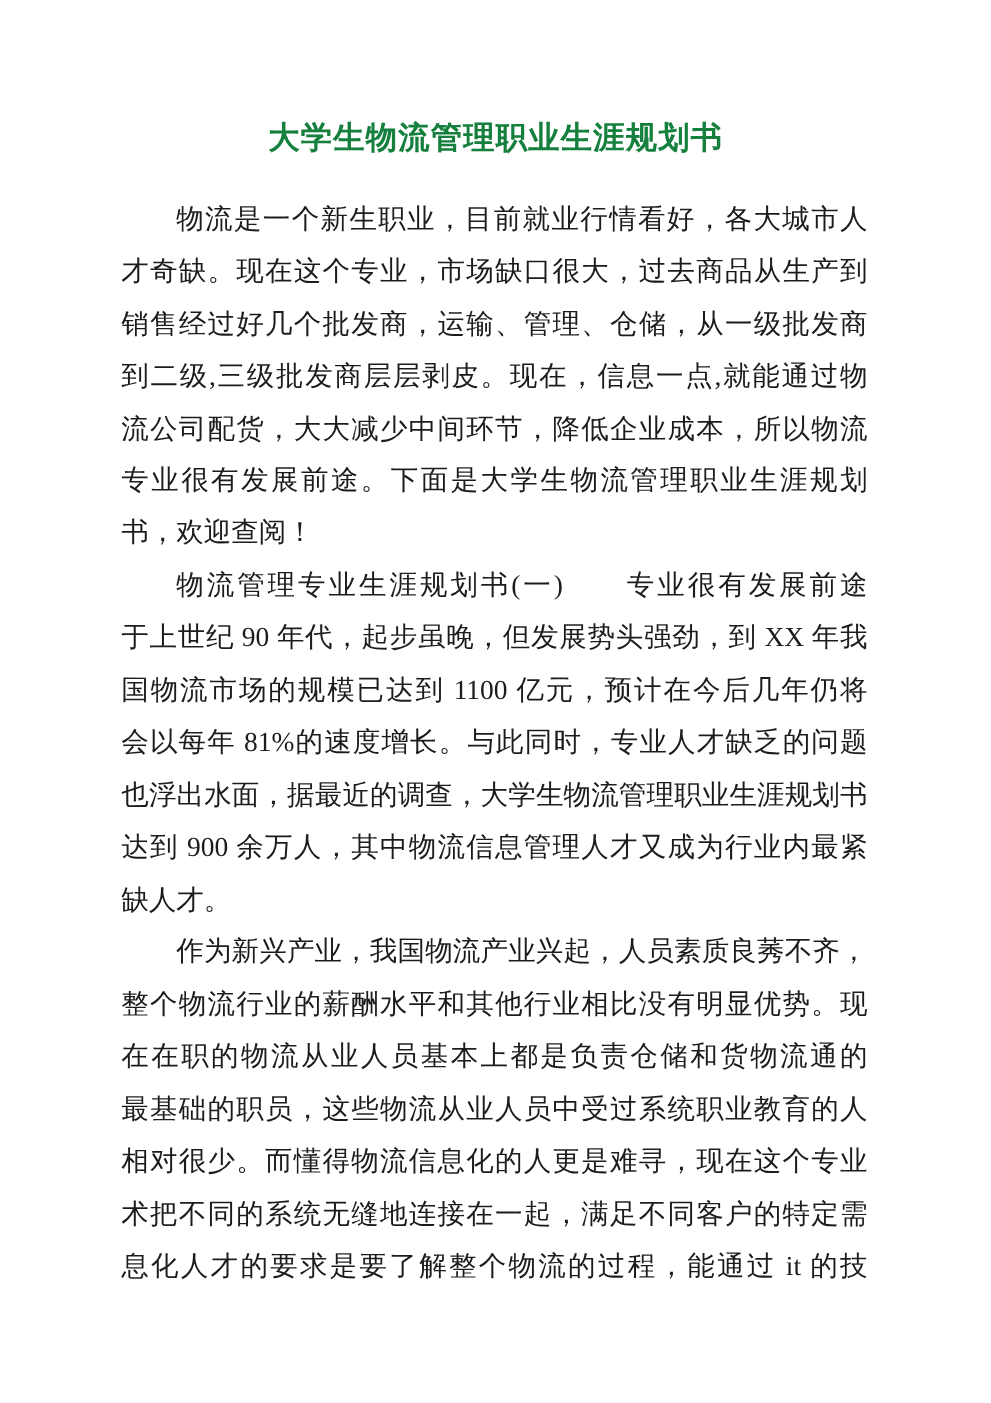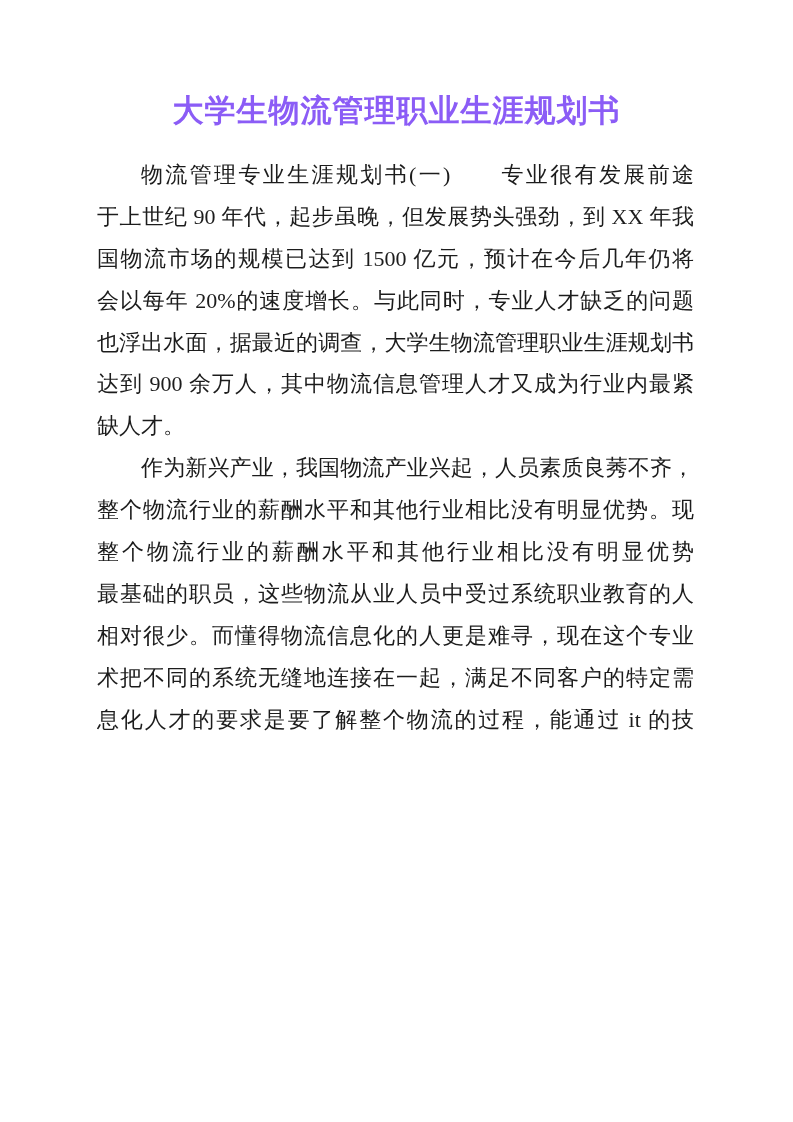--- a/index.html
+++ b/index.html
@@ -12,26 +12,26 @@
     width: 793px;
     height: 1122px;
     background: #ffffff;
     overflow: hidden;
     color: #1c1c1c;
   }
   .doc-title {
     margin: 89px 97px 0 97px;
     height: 43px;
     line-height: 43px;
-    font-size: 31px;
+    font-size: 25px;
     font-weight: 700;
     letter-spacing: 1px;
     text-align: center;
     font-family: "Liberation Sans", "DejaVu Sans", sans-serif;
-    color: #8b5cf6;
+    color: #15803d;
     white-space: nowrap;
   }
   .doc-body {
     margin: 22px 99px 0 97px; 
     font-family: "Liberation Serif", "DejaVu Serif", serif;
     font-size: 22px;
     color: #1c1c1c;
   }
   .para {
     margin: 0;
@@ -51,31 +51,40 @@
     text-align-last: left;
   }
 </style>
 </head>
 <body>
 
 <div class="page">
   <div class="doc-title">大学生物流管理职业生涯规划书</div>
   <div class="doc-body">
       <div class="para">
+        <div class="line first">物流是一个新生职业，目前就业行情看好，各大城市人</div>
+        <div class="line">才奇缺。现在这个专业，市场缺口很大，过去商品从生产到</div>
+        <div class="line">销售经过好几个批发商，运输、管理、仓储，从一级批发商</div>
+        <div class="line">到二级,三级批发商层层剥皮。现在，信息一点,就能通过物</div>
+        <div class="line">流公司配货，大大减少中间环节，降低企业成本，所以物流</div>
+        <div class="line">专业很有发展前途。下面是大学生物流管理职业生涯规划</div>
+        <div class="line para-last">书，欢迎查阅！</div>
+      </div>
+      <div class="para">
         <div class="line first">物流管理专业生涯规划书(一)　　专业很有发展前途</div>
         <div class="line">于上世纪 90 年代，起步虽晚，但发展势头强劲，到 XX 年我</div>
-        <div class="line">国物流市场的规模已达到 1500 亿元，预计在今后几年仍将</div>
-        <div class="line">会以每年 20%的速度增长。与此同时，专业人才缺乏的问题</div>
+        <div class="line">国物流市场的规模已达到 1100 亿元，预计在今后几年仍将</div>
+        <div class="line">会以每年 81%的速度增长。与此同时，专业人才缺乏的问题</div>
         <div class="line">也浮出水面，据最近的调查，大学生物流管理职业生涯规划书</div>
         <div class="line">达到 900 余万人，其中物流信息管理人才又成为行业内最紧</div>
         <div class="line para-last">缺人才。</div>
       </div>
       <div class="para">
         <div class="line first">作为新兴产业，我国物流产业兴起，人员素质良莠不齐，</div>
         <div class="line">整个物流行业的薪酬水平和其他行业相比没有明显优势。现</div>
-        <div class="line">整个物流行业的薪酬水平和其他行业相比没有明显优势</div>
+        <div class="line">在在职的物流从业人员基本上都是负责仓储和货物流通的</div>
         <div class="line">最基础的职员，这些物流从业人员中受过系统职业教育的人</div>
         <div class="line">相对很少。而懂得物流信息化的人更是难寻，现在这个专业</div>
         <div class="line">术把不同的系统无缝地连接在一起，满足不同客户的特定需</div>
         <div class="line">息化人才的要求是要了解整个物流的过程，能通过 it 的技</div>
       </div>
     </div>
 </div>
 
 </body></html>

